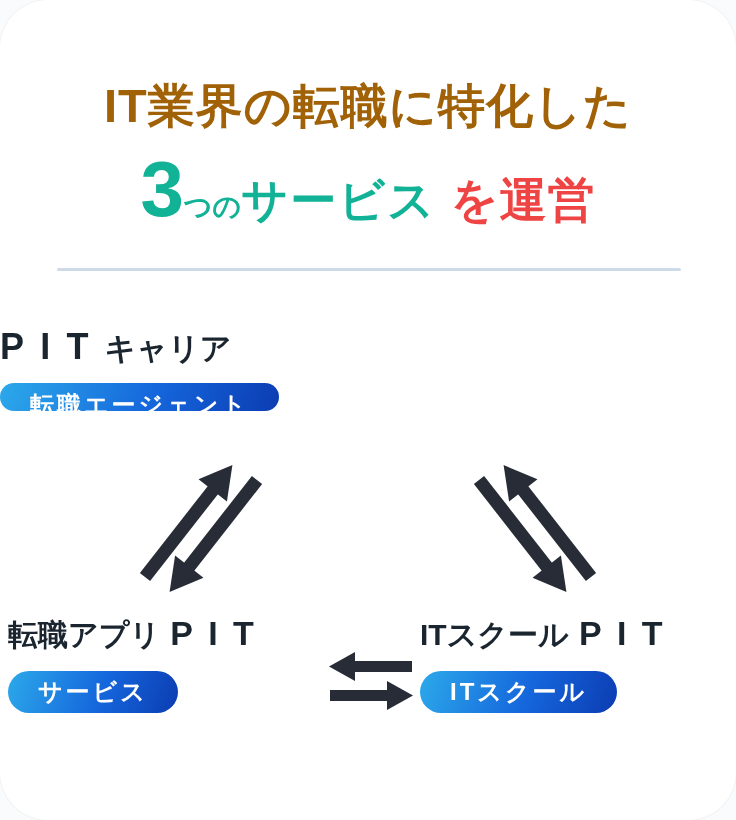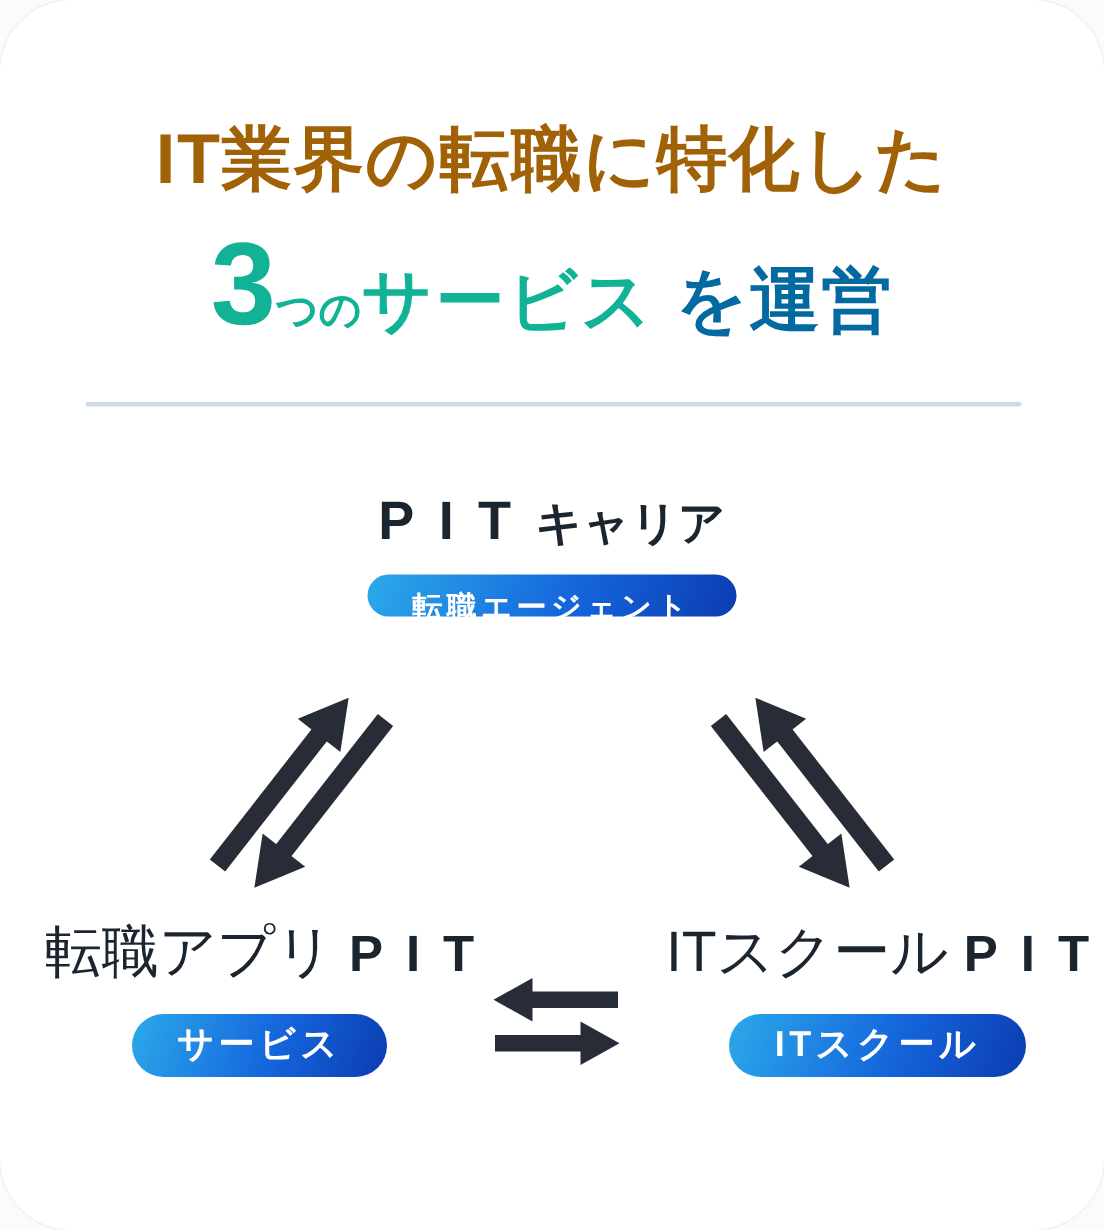--- a/index.html
+++ b/index.html
@@ -7,38 +7,38 @@
   .card{position:absolute;inset:0;background:#ffffff;border-radius:48px;overflow:hidden;
         box-shadow:0 0 0 1px rgba(0,0,0,0.04);}
   
   .headline{position:absolute;top:82px;left:0;width:100%;text-align:center;
             font-size:47px;line-height:1;font-weight:800;color:#a16207;letter-spacing:1px;}
   .headline2{position:absolute;top:150px;left:0;width:100%;display:flex;
              justify-content:center;align-items:baseline;line-height:1;font-weight:800;}
   .hl-num{font-size:78px;color:#12B296;}
   .hl-counter{font-size:28px;color:#12B296;}
   .hl-word{font-size:46px;color:#12B296;letter-spacing:2px;}
-  .hl-suffix{font-size:47px;color:#0369a1;margin-left:14px;letter-spacing:1px;}
+  .hl-suffix{font-size:47px;color:#ef4444;margin-left:14px;letter-spacing:1px;}
   .divider{position:absolute;top:268px;left:57px;width:624px;height:3px;
            background:#CFDAE8;border-radius:2px;}
   
-  .node{position:absolute;text-align:center;color:#1A2530;}
+  .node{position:absolute;text-align:left;color:#1A2530;}
   .node-title{font-weight:900;color:#1A2530;line-height:1.15;white-space:nowrap;}
   .pit{letter-spacing:0.45em;font-weight:900;}
   .pit.trail{margin-right:-0.45em;margin-left:0.30em;}
   .node-top{top:326px;left:0;width:100%;}
   .node-top .node-title{font-size:36px;}
   .node-top .jp-part{font-size:31px;font-weight:800;}
   .node-left{top:614px;left:8px;width:330px;}
   .node-right{top:614px;left:420px;width:330px;}
   .node-left .node-title,.node-right .node-title{font-size:34px;}
-  .node-left .jp-part,.node-right .jp-part{font-size:38px;font-weight:400;}
+  .node-left .jp-part,.node-right .jp-part{font-size:30px;font-weight:700;}
   .badge{display:inline-block;margin-top:16px;height:28px;line-height:44px;
          padding:0 30px;border-radius:22px;color:#ffffff;font-weight:800;
-         font-size:20px;letter-spacing:3px;white-space:nowrap;
+         font-size:24px;letter-spacing:3px;white-space:nowrap;
          background:linear-gradient(110deg,#2CA9EA 0%,#1566DC 55%,#0C3CB2 100%);}
   .node-left .badge,.node-right .badge{margin-top:18px;height:42px;line-height:42px;font-size:24px;}
   
   .arrow-wrap{position:absolute;}
   .arrow-left{left:135px;top:455px;}
   .arrow-right{left:471px;top:455px;transform:scaleX(-1);}
   .arrow-bottom{left:326px;top:650px;}
 </style>
 </head>
 <body>

